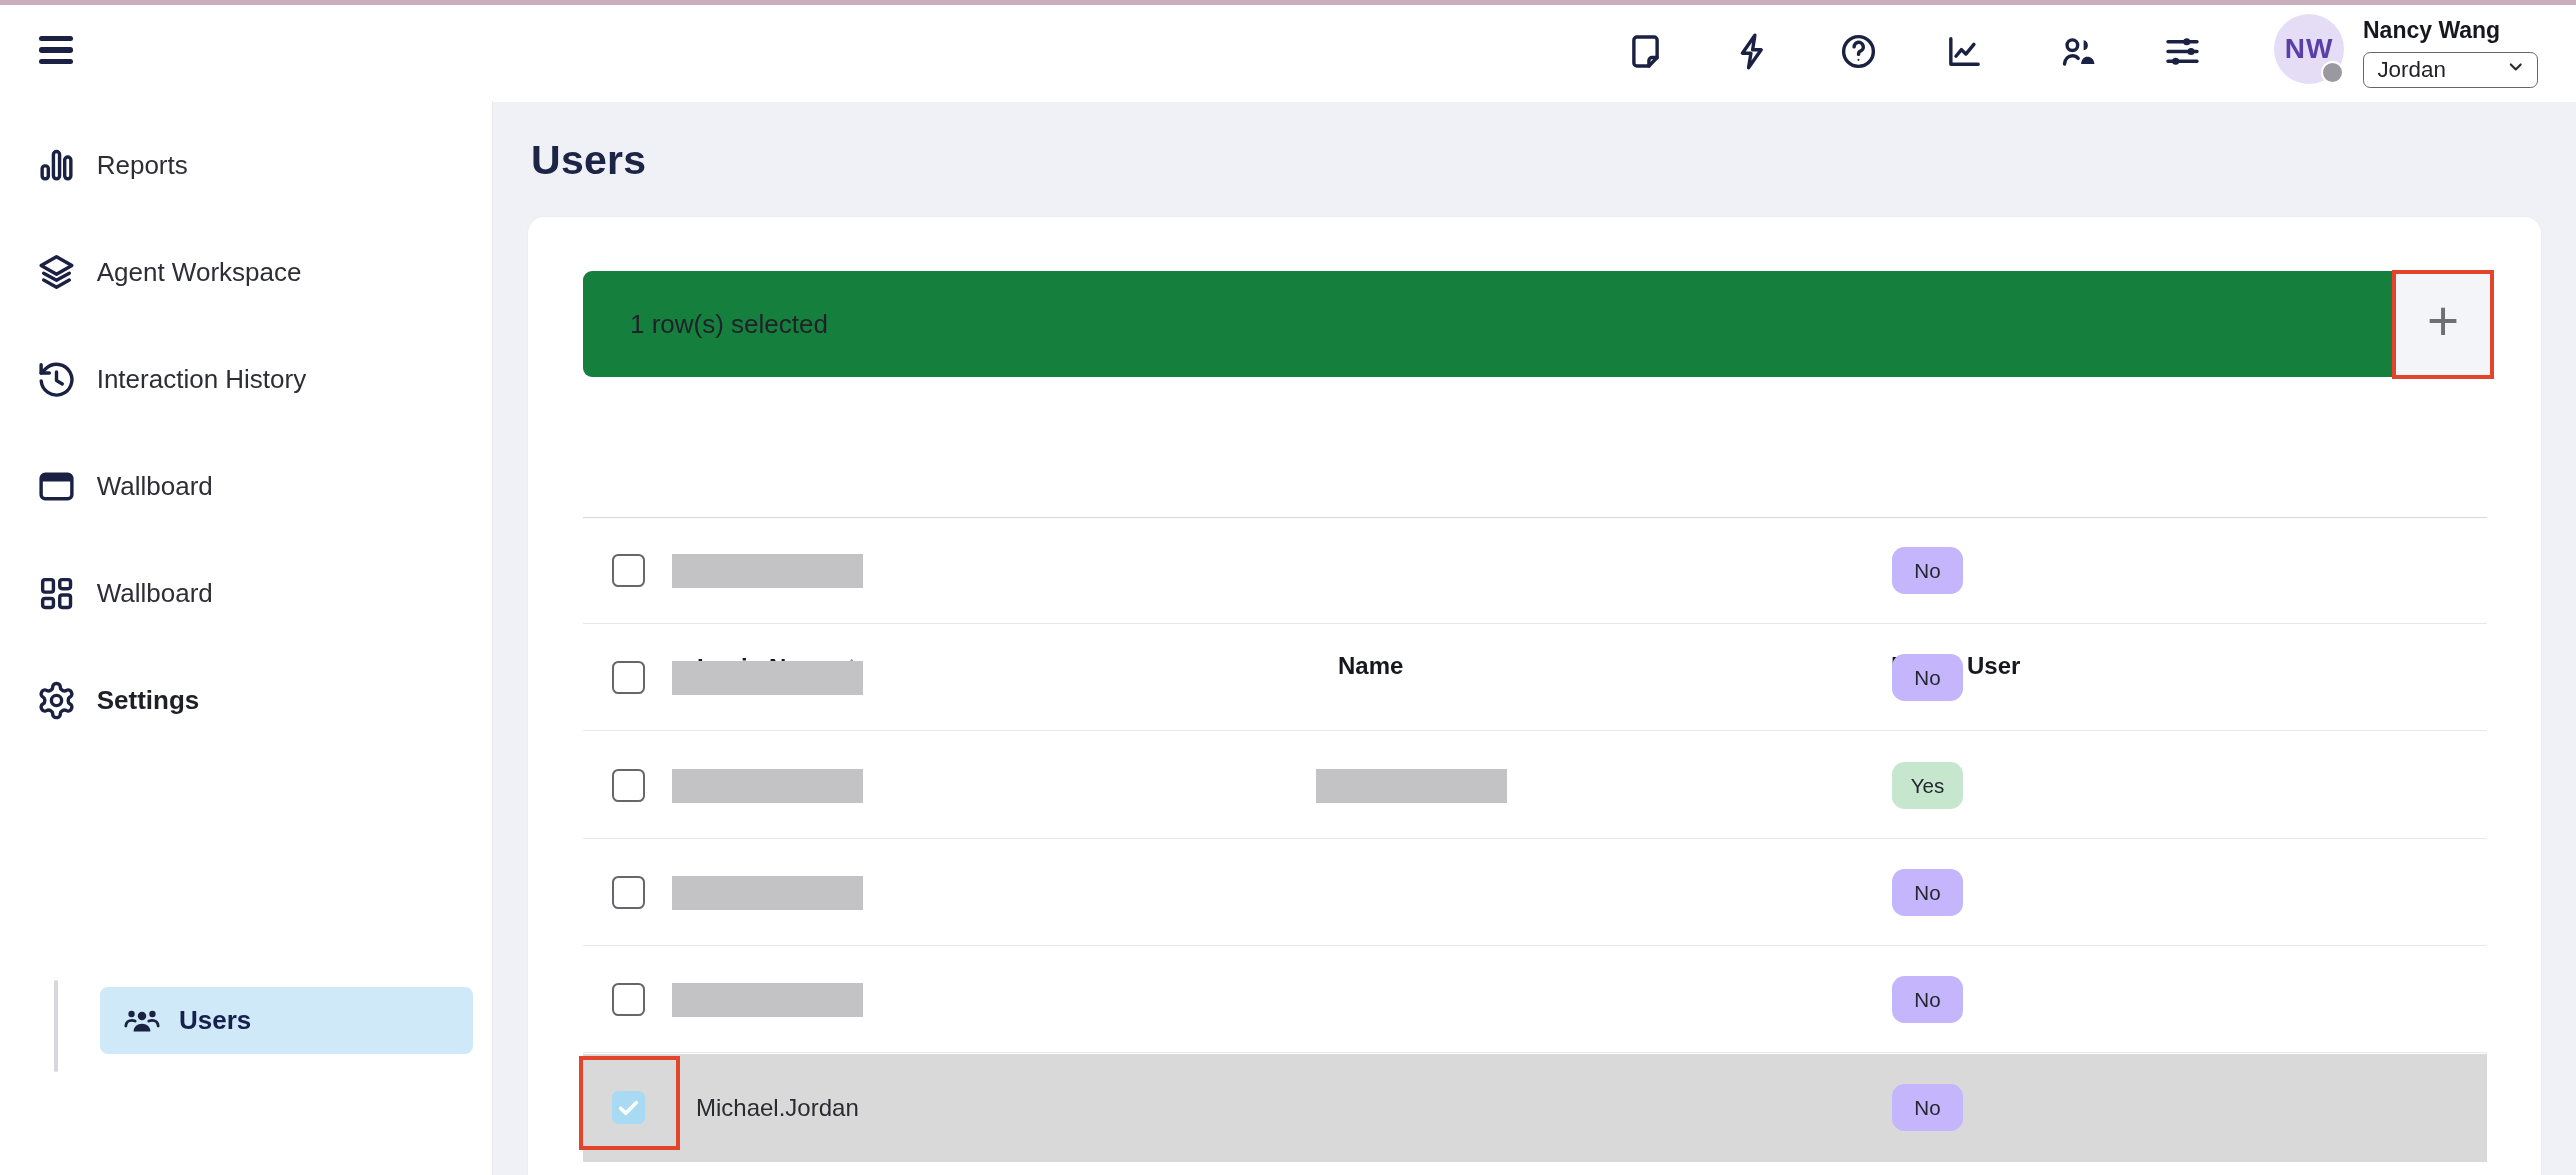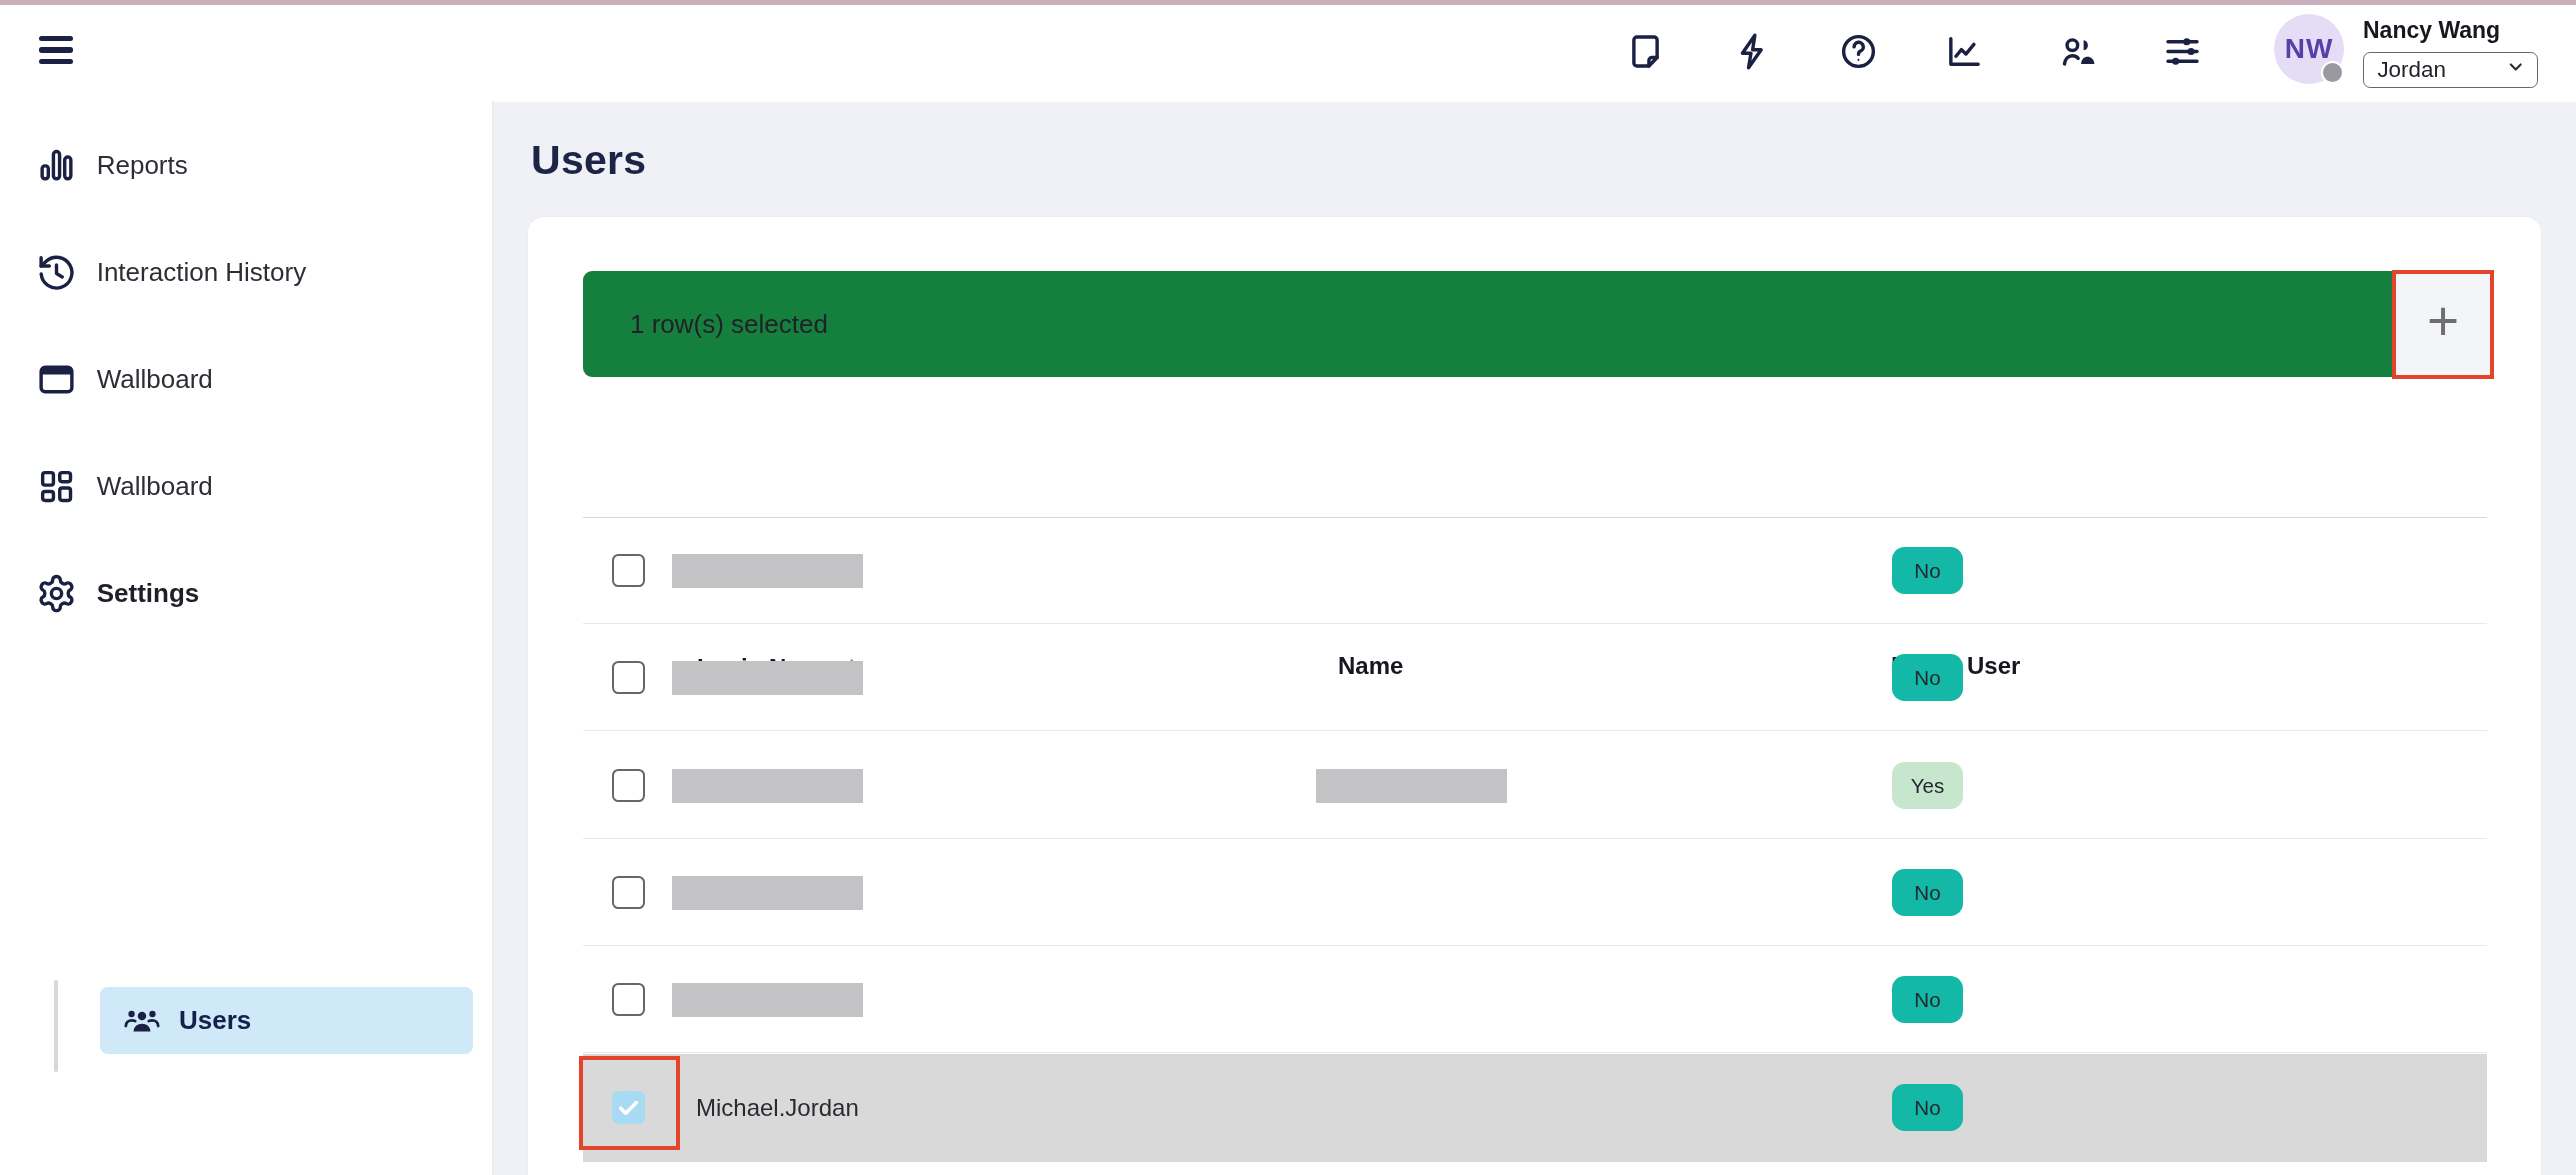--- a/index.html
+++ b/index.html
@@ -68,21 +68,21 @@
   .cb-highlight{position:absolute;left:-3.6px;top:1.8px;width:101px;height:94px;
     border:4.5px solid #e2452c;pointer-events:none;}
   .redact{position:absolute;top:37px;height:34px;background:#c3c3c5;}
   .redact-login{left:89px;width:191px;}
   .redact-name{left:733px;width:191px;}
   .cell-login{position:absolute;left:113px;top:0;height:100%;display:flex;align-items:center;
     font-size:24px;color:#2a2a31;}
   .badge{position:absolute;left:1309px;top:30px;min-width:71px;height:47px;border-radius:12.5px;
     display:inline-flex;align-items:center;justify-content:center;padding:0 18px;
     font-size:20.6px;font-weight:500;color:#23282f;}
-  .badge.no{background:#14b8a6;}
+  .badge.no{background:#c4b5fd;}
   .badge.yes{background:#c7e6ce;}
 </style>
 </head>
 <body>
 
 <div class="app">
   <div class="topline"></div>
 
   <header class="topbar">
     <button class="hamburger">
@@ -139,20 +139,30 @@
     <nav class="side-nav" id="side-nav">
         <div class="nav-item">
           <span class="ic">
             <svg viewBox="0 0 24 24" width="41" height="41" fill="none" stroke="#1b2142" stroke-width="2" stroke-linecap="round" stroke-linejoin="round">
               <rect x="3.6" y="12.2" width="3.6" height="7.6" rx="1.6"></rect>
               <rect x="10.2" y="3.8" width="3.6" height="16" rx="1.8"></rect>
               <rect x="16.8" y="7" width="3.6" height="12.8" rx="1.8"></rect>
             </svg>
           </span>
           <span class="lbl">Reports</span>
+        </div>
+        <div class="nav-item">
+          <span class="ic">
+            <svg viewBox="0 0 24 24" width="41" height="41" fill="none" stroke="#1b2142" stroke-width="2" stroke-linecap="round" stroke-linejoin="round">
+              <path d="M12 2.8 21 7.9l-9 5.1-9-5.1z"></path>
+              <path d="M4.5 12.4 12 16.6l7.5-4.2"></path>
+              <path d="M4.5 16.4 12 20.6l7.5-4.2"></path>
+            </svg>
+          </span>
+          <span class="lbl">Agent Workspace</span>
         </div>
         <div class="nav-item">
           <span class="ic">
             <svg viewBox="0 0 24 24" width="41" height="41" fill="none" stroke="#1b2142" stroke-width="2" stroke-linecap="round" stroke-linejoin="round">
               <path d="M3 3.4v4.8h4.8"></path>
               <path d="M3.05 12.8A9 9 0 1 0 6 5.4L3 8.2"></path>
               <path d="M12 7.6v5l3.4 2"></path>
             </svg>
           </span>
           <span class="lbl">Interaction History</span>

